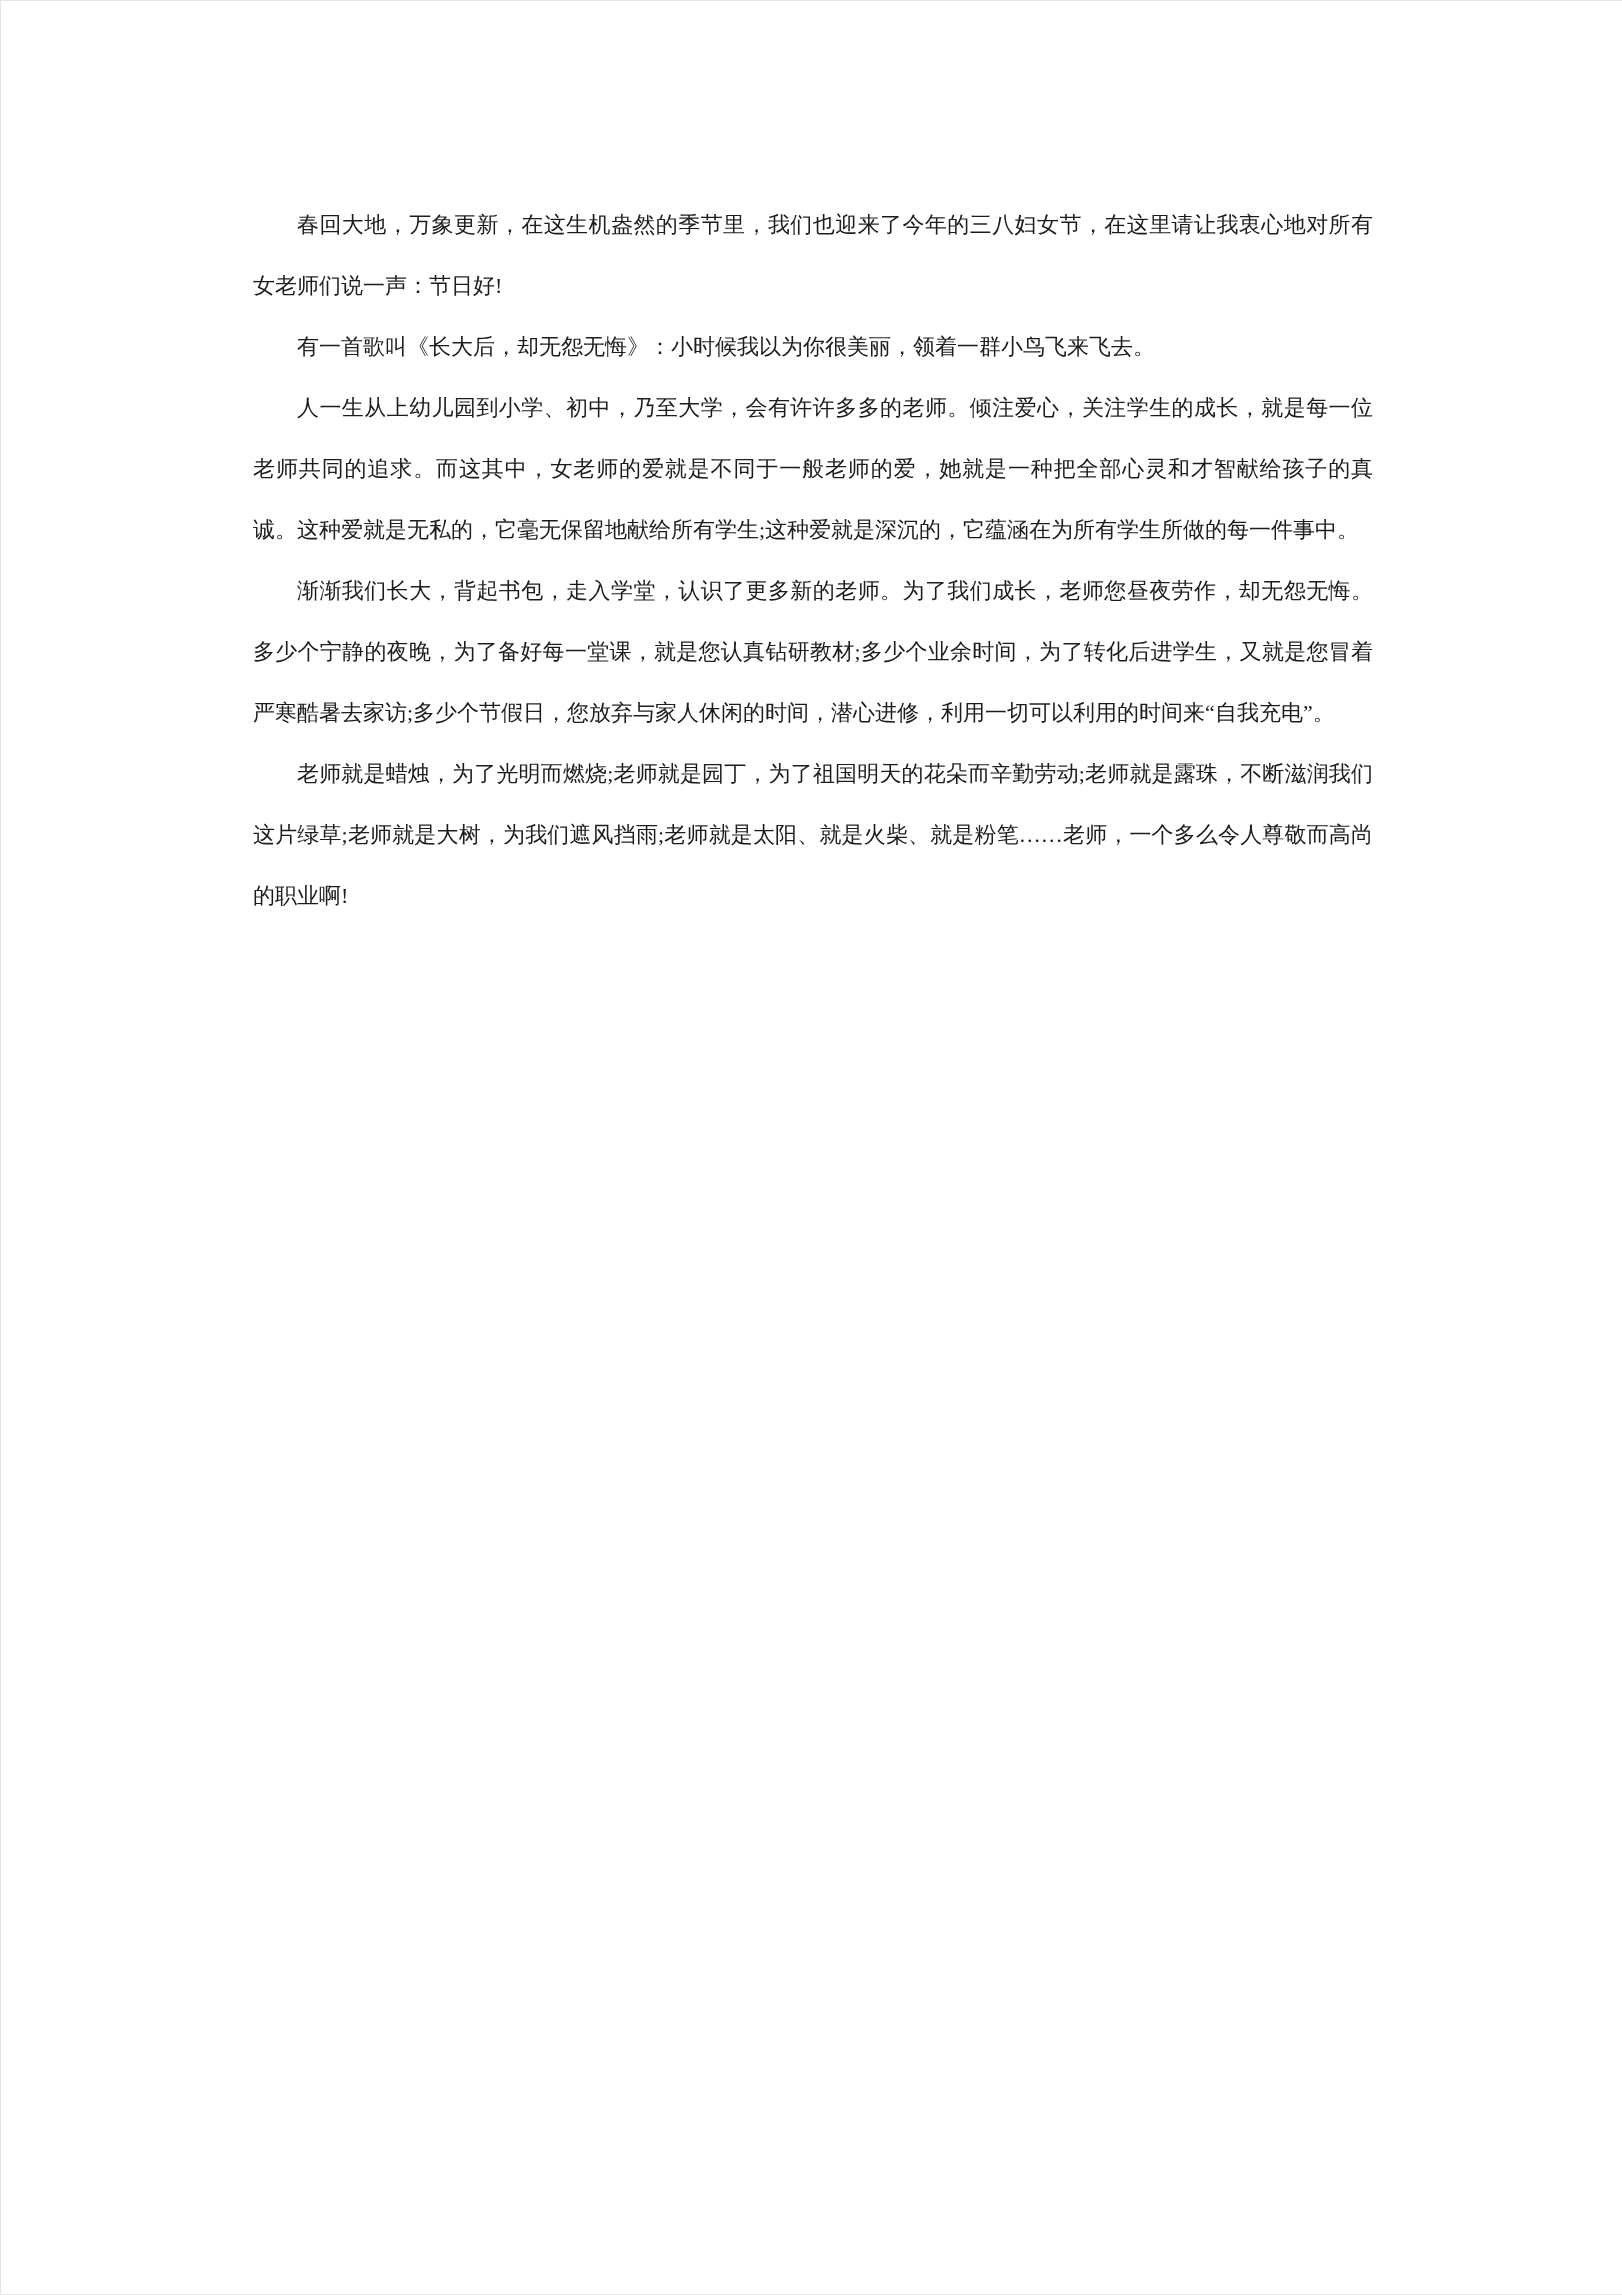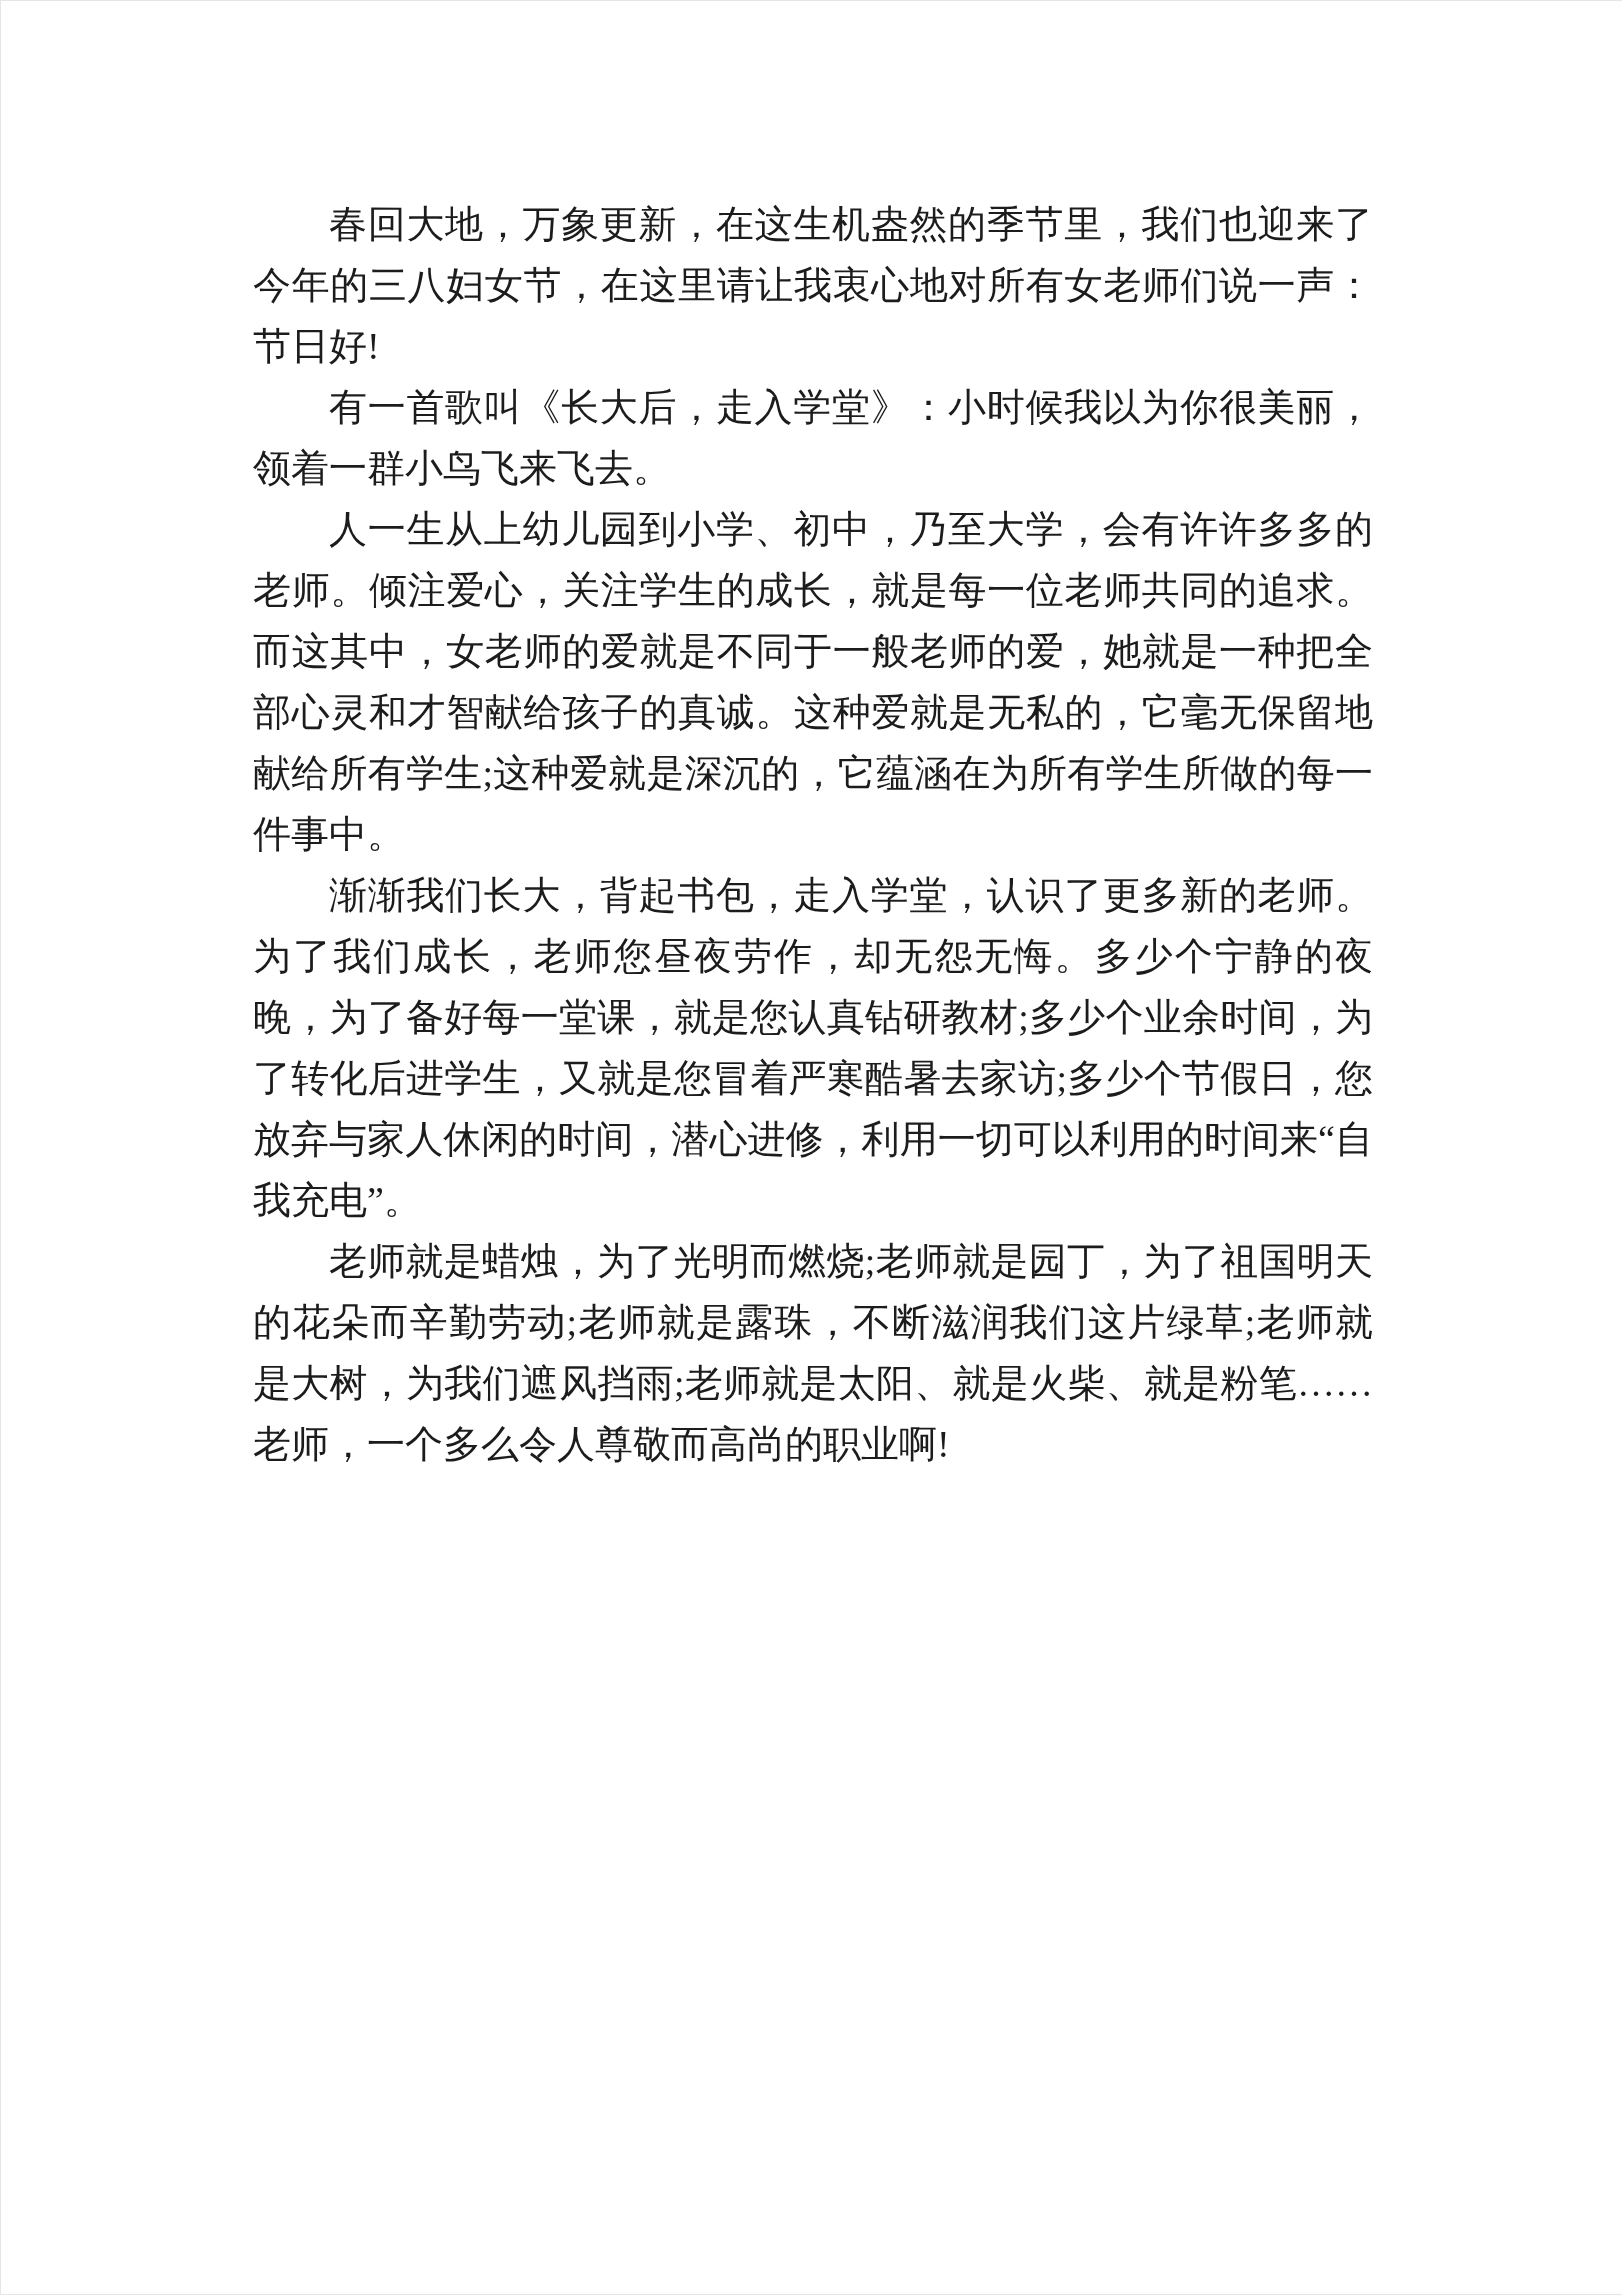--- a/index.html
+++ b/index.html
@@ -21,34 +21,34 @@
   .content {
     position: absolute;
     top: 193px;
     left: 252px;
     width: 1120px;
     color: #1c1c1c;
   }
   .para {
     margin: 0;
     padding: 0;
-    font-size: 38px;
+    font-size: 22px;
     line-height: 61px;
     text-align: justify;
     text-justify: inter-ideograph;
     text-indent: 2em;
     word-break: break-all;
     overflow-wrap: break-word;
   }
 </style>
 </head>
 <body>
 
 <div class="page">
   <div class="content" id="paragraphs">
       <p class="para">春回大地，万象更新，在这生机盎然的季节里，我们也迎来了今年的三八妇女节，在这里请让我衷心地对所有女老师们说一声：节日好!</p>
-      <p class="para">有一首歌叫《长大后，走入学堂》：小时候我以为你很美丽，领着一群小鸟飞来飞去。</p>
+      <p class="para">有一首歌叫《长大后，却无怨无悔》：小时候我以为你很美丽，领着一群小鸟飞来飞去。</p>
       <p class="para">人一生从上幼儿园到小学、初中，乃至大学，会有许许多多的老师。倾注爱心，关注学生的成长，就是每一位老师共同的追求。而这其中，女老师的爱就是不同于一般老师的爱，她就是一种把全部心灵和才智献给孩子的真诚。这种爱就是无私的，它毫无保留地献给所有学生;这种爱就是深沉的，它蕴涵在为所有学生所做的每一件事中。</p>
       <p class="para">渐渐我们长大，背起书包，走入学堂，认识了更多新的老师。为了我们成长，老师您昼夜劳作，却无怨无悔。多少个宁静的夜晚，为了备好每一堂课，就是您认真钻研教材;多少个业余时间，为了转化后进学生，又就是您冒着严寒酷暑去家访;多少个节假日，您放弃与家人休闲的时间，潜心进修，利用一切可以利用的时间来“自我充电”。</p>
       <p class="para">老师就是蜡烛，为了光明而燃烧;老师就是园丁，为了祖国明天的花朵而辛勤劳动;老师就是露珠，不断滋润我们这片绿草;老师就是大树，为我们遮风挡雨;老师就是太阳、就是火柴、就是粉笔……老师，一个多么令人尊敬而高尚的职业啊!</p>
     </div>
 </div>
 
 
 </body></html>

